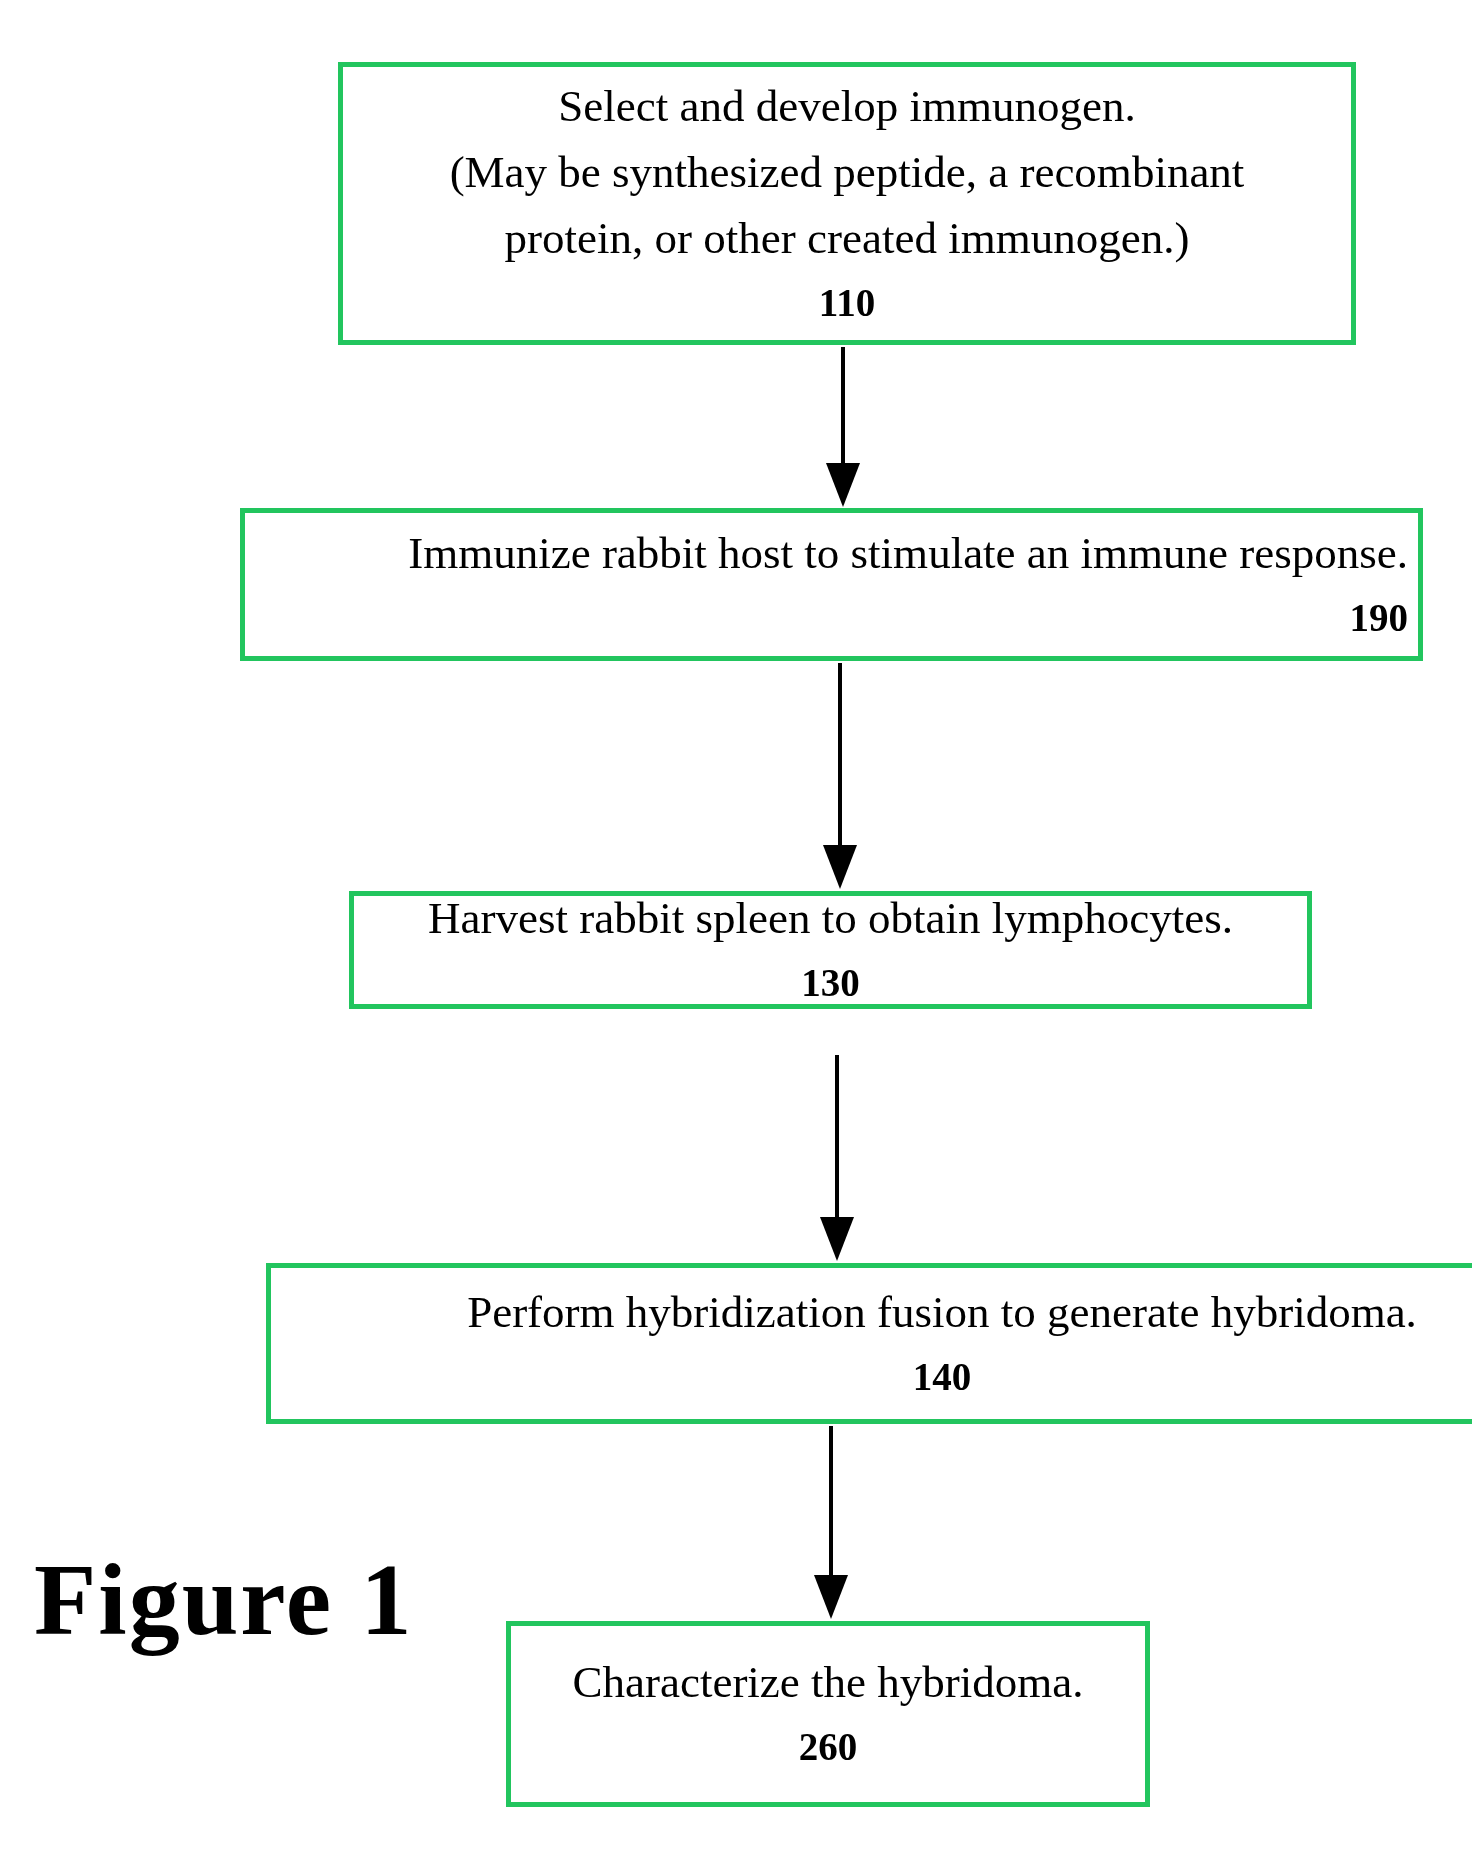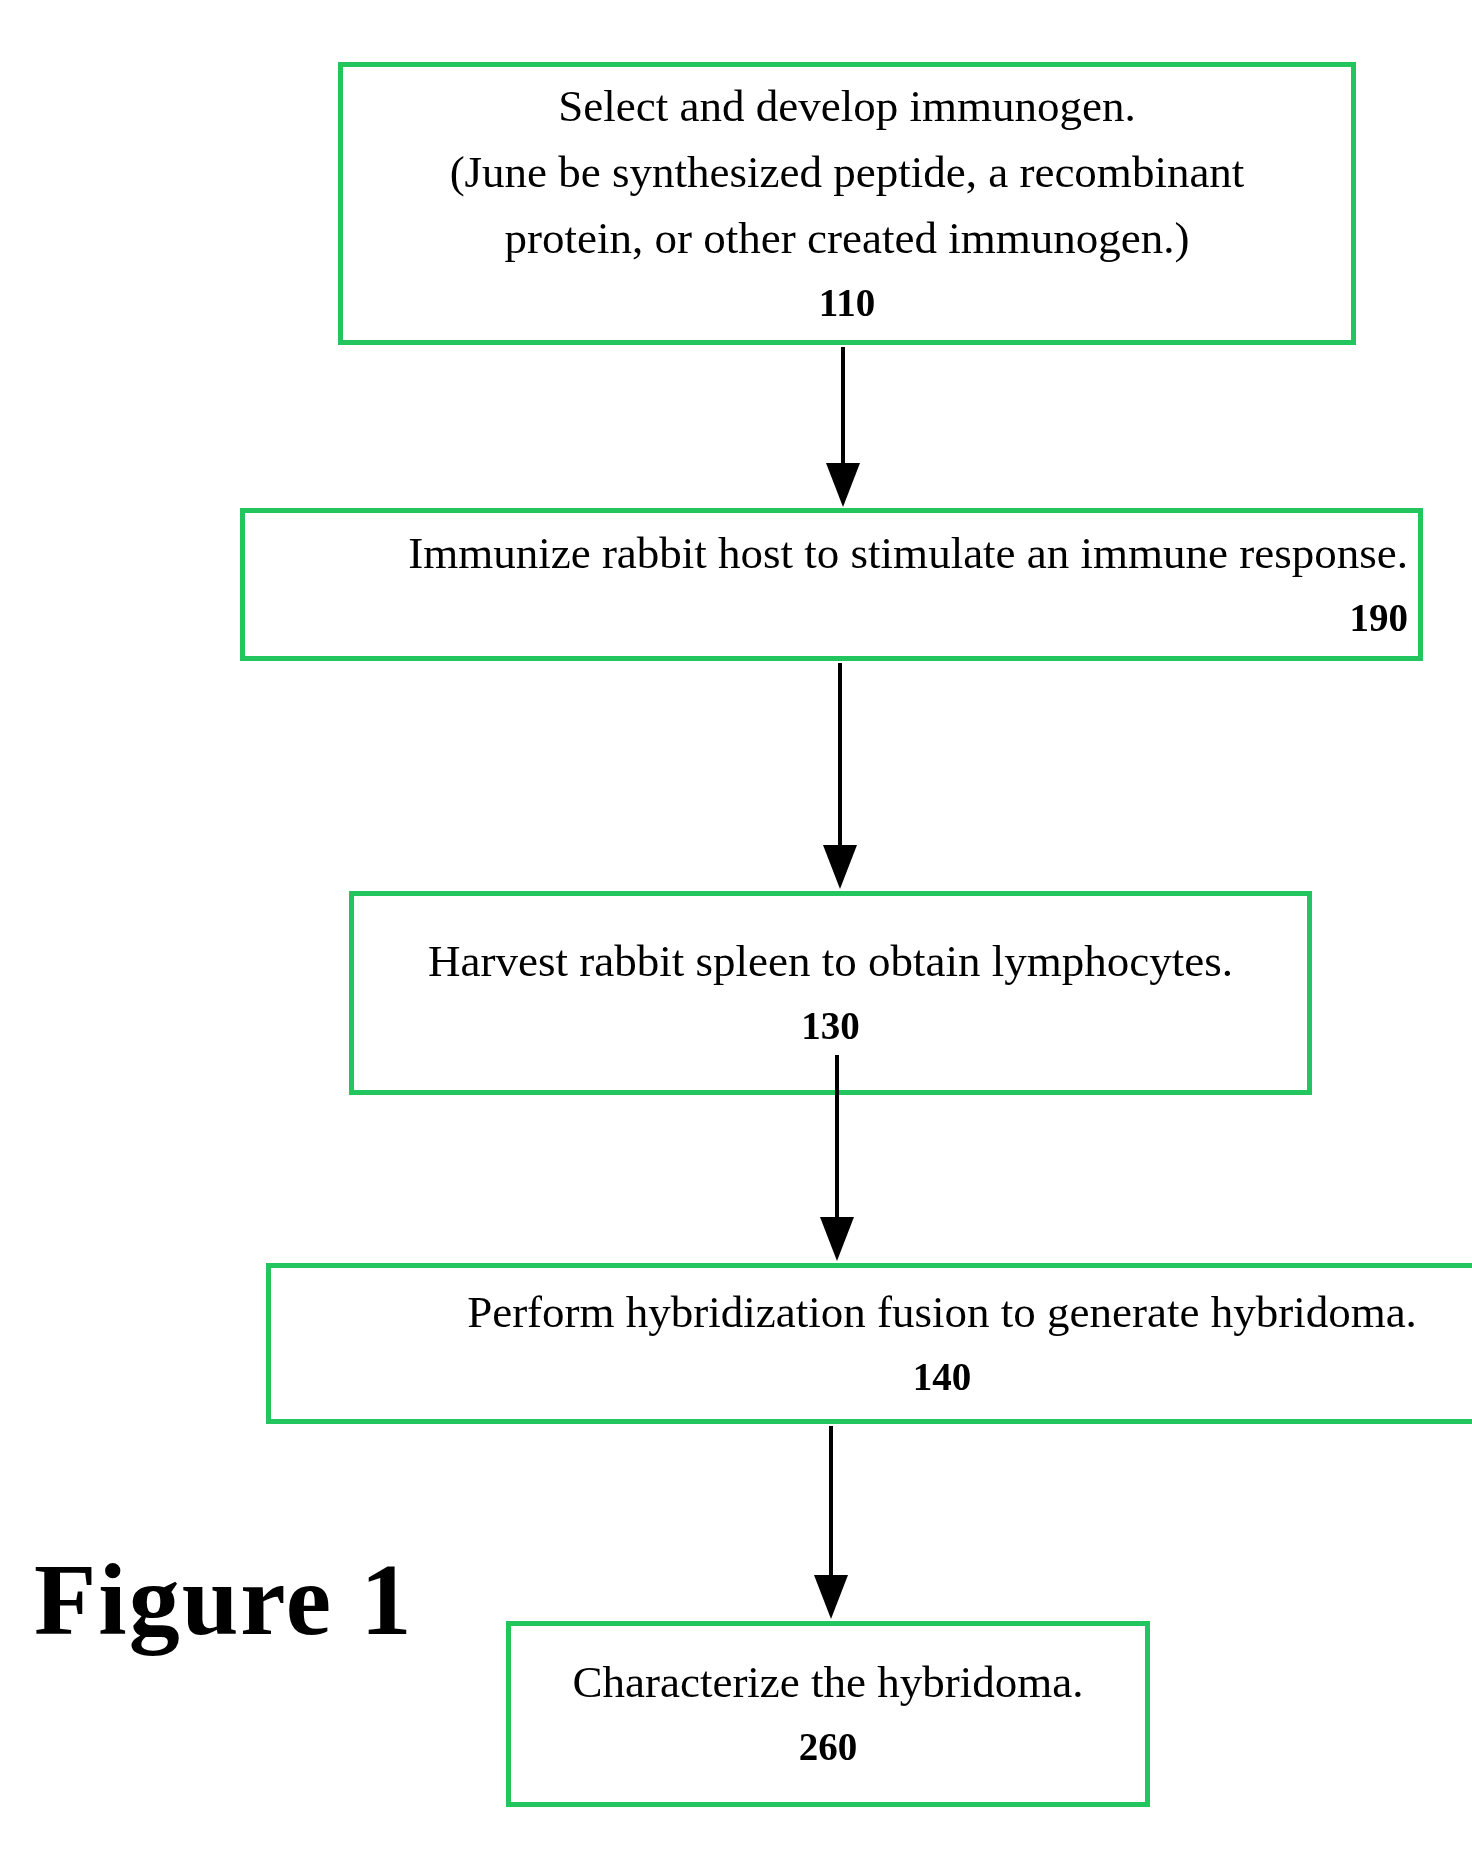--- a/index.html
+++ b/index.html
@@ -64,37 +64,37 @@
     top: 1545px;
     font-size: 102px;
     font-weight: bold;
     letter-spacing: 2px;
     line-height: 110px;
   }
 
   
   #box-110 { left: 338px; top: 62px;   width: 1018px; height: 283px; }
   #box-120 { left: 240px; top: 508px;  width: 1183px; height: 153px; align-items: flex-end; }
-  #box-130 { left: 349px; top: 891px;  width: 963px;  height: 204px; }
+  #box-130 { left: 349px; top: 891px;  width: 963px;  height: 118px; }
   #box-140 { left: 266px; top: 1263px; width: 1352px; height: 161px; }
   #box-150 { left: 506px; top: 1621px; width: 644px;  height: 186px; }
 
   #arrow-1 { left: 825px; top: 347px;  height: 160px; }
   #arrow-2 { left: 822px; top: 663px;  height: 226px; }
   #arrow-3 { left: 819px; top: 1055px; height: 206px; }
   #arrow-4 { left: 813px; top: 1426px; height: 193px; }
 </style>
 </head>
 <body>
 
 <div class="canvas">
 
   <div class="flow-box" id="box-110">
     <div class="line">Select and develop immunogen.</div>
-    <div class="line">(June be synthesized peptide, a recombinant</div>
+    <div class="line">(May be synthesized peptide, a recombinant</div>
     <div class="line">protein, or other created immunogen.)</div>
     <div class="ref">110</div>
   </div>
 
   <div class="flow-arrow" id="arrow-1">
     <div class="stem"></div>
     <div class="head"></div>
   </div>
 
   <div class="flow-box" id="box-120">

